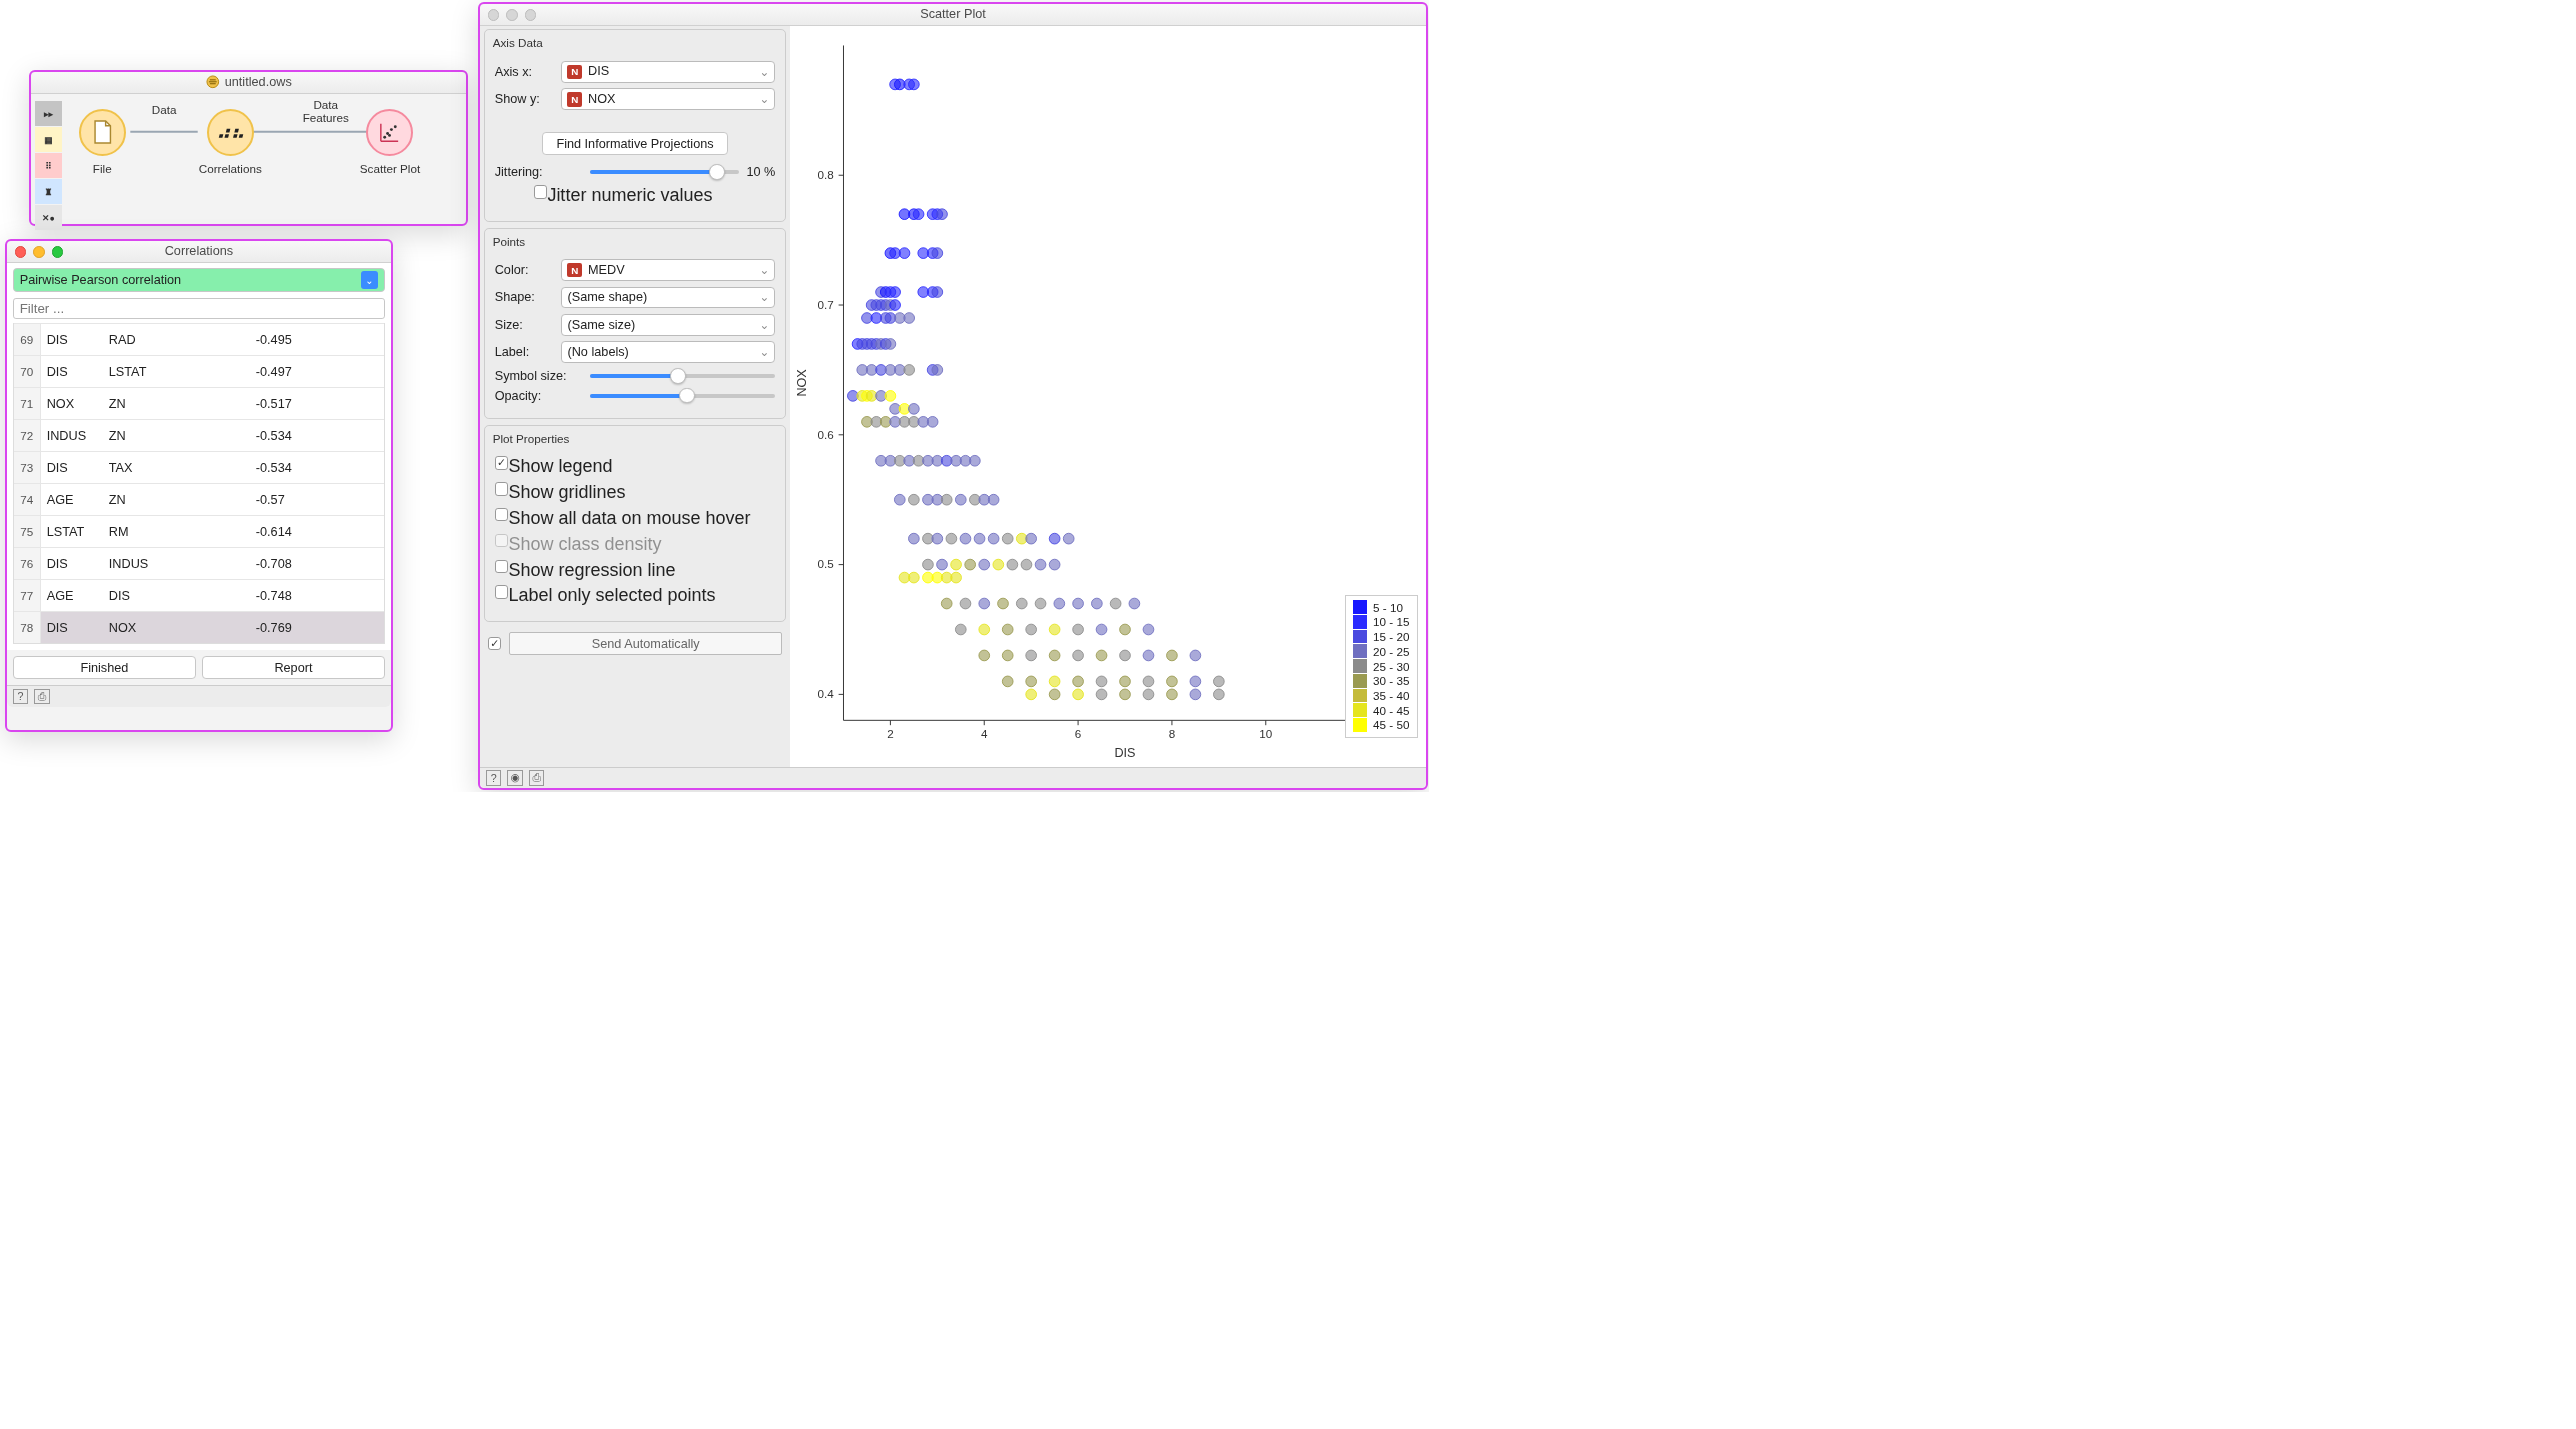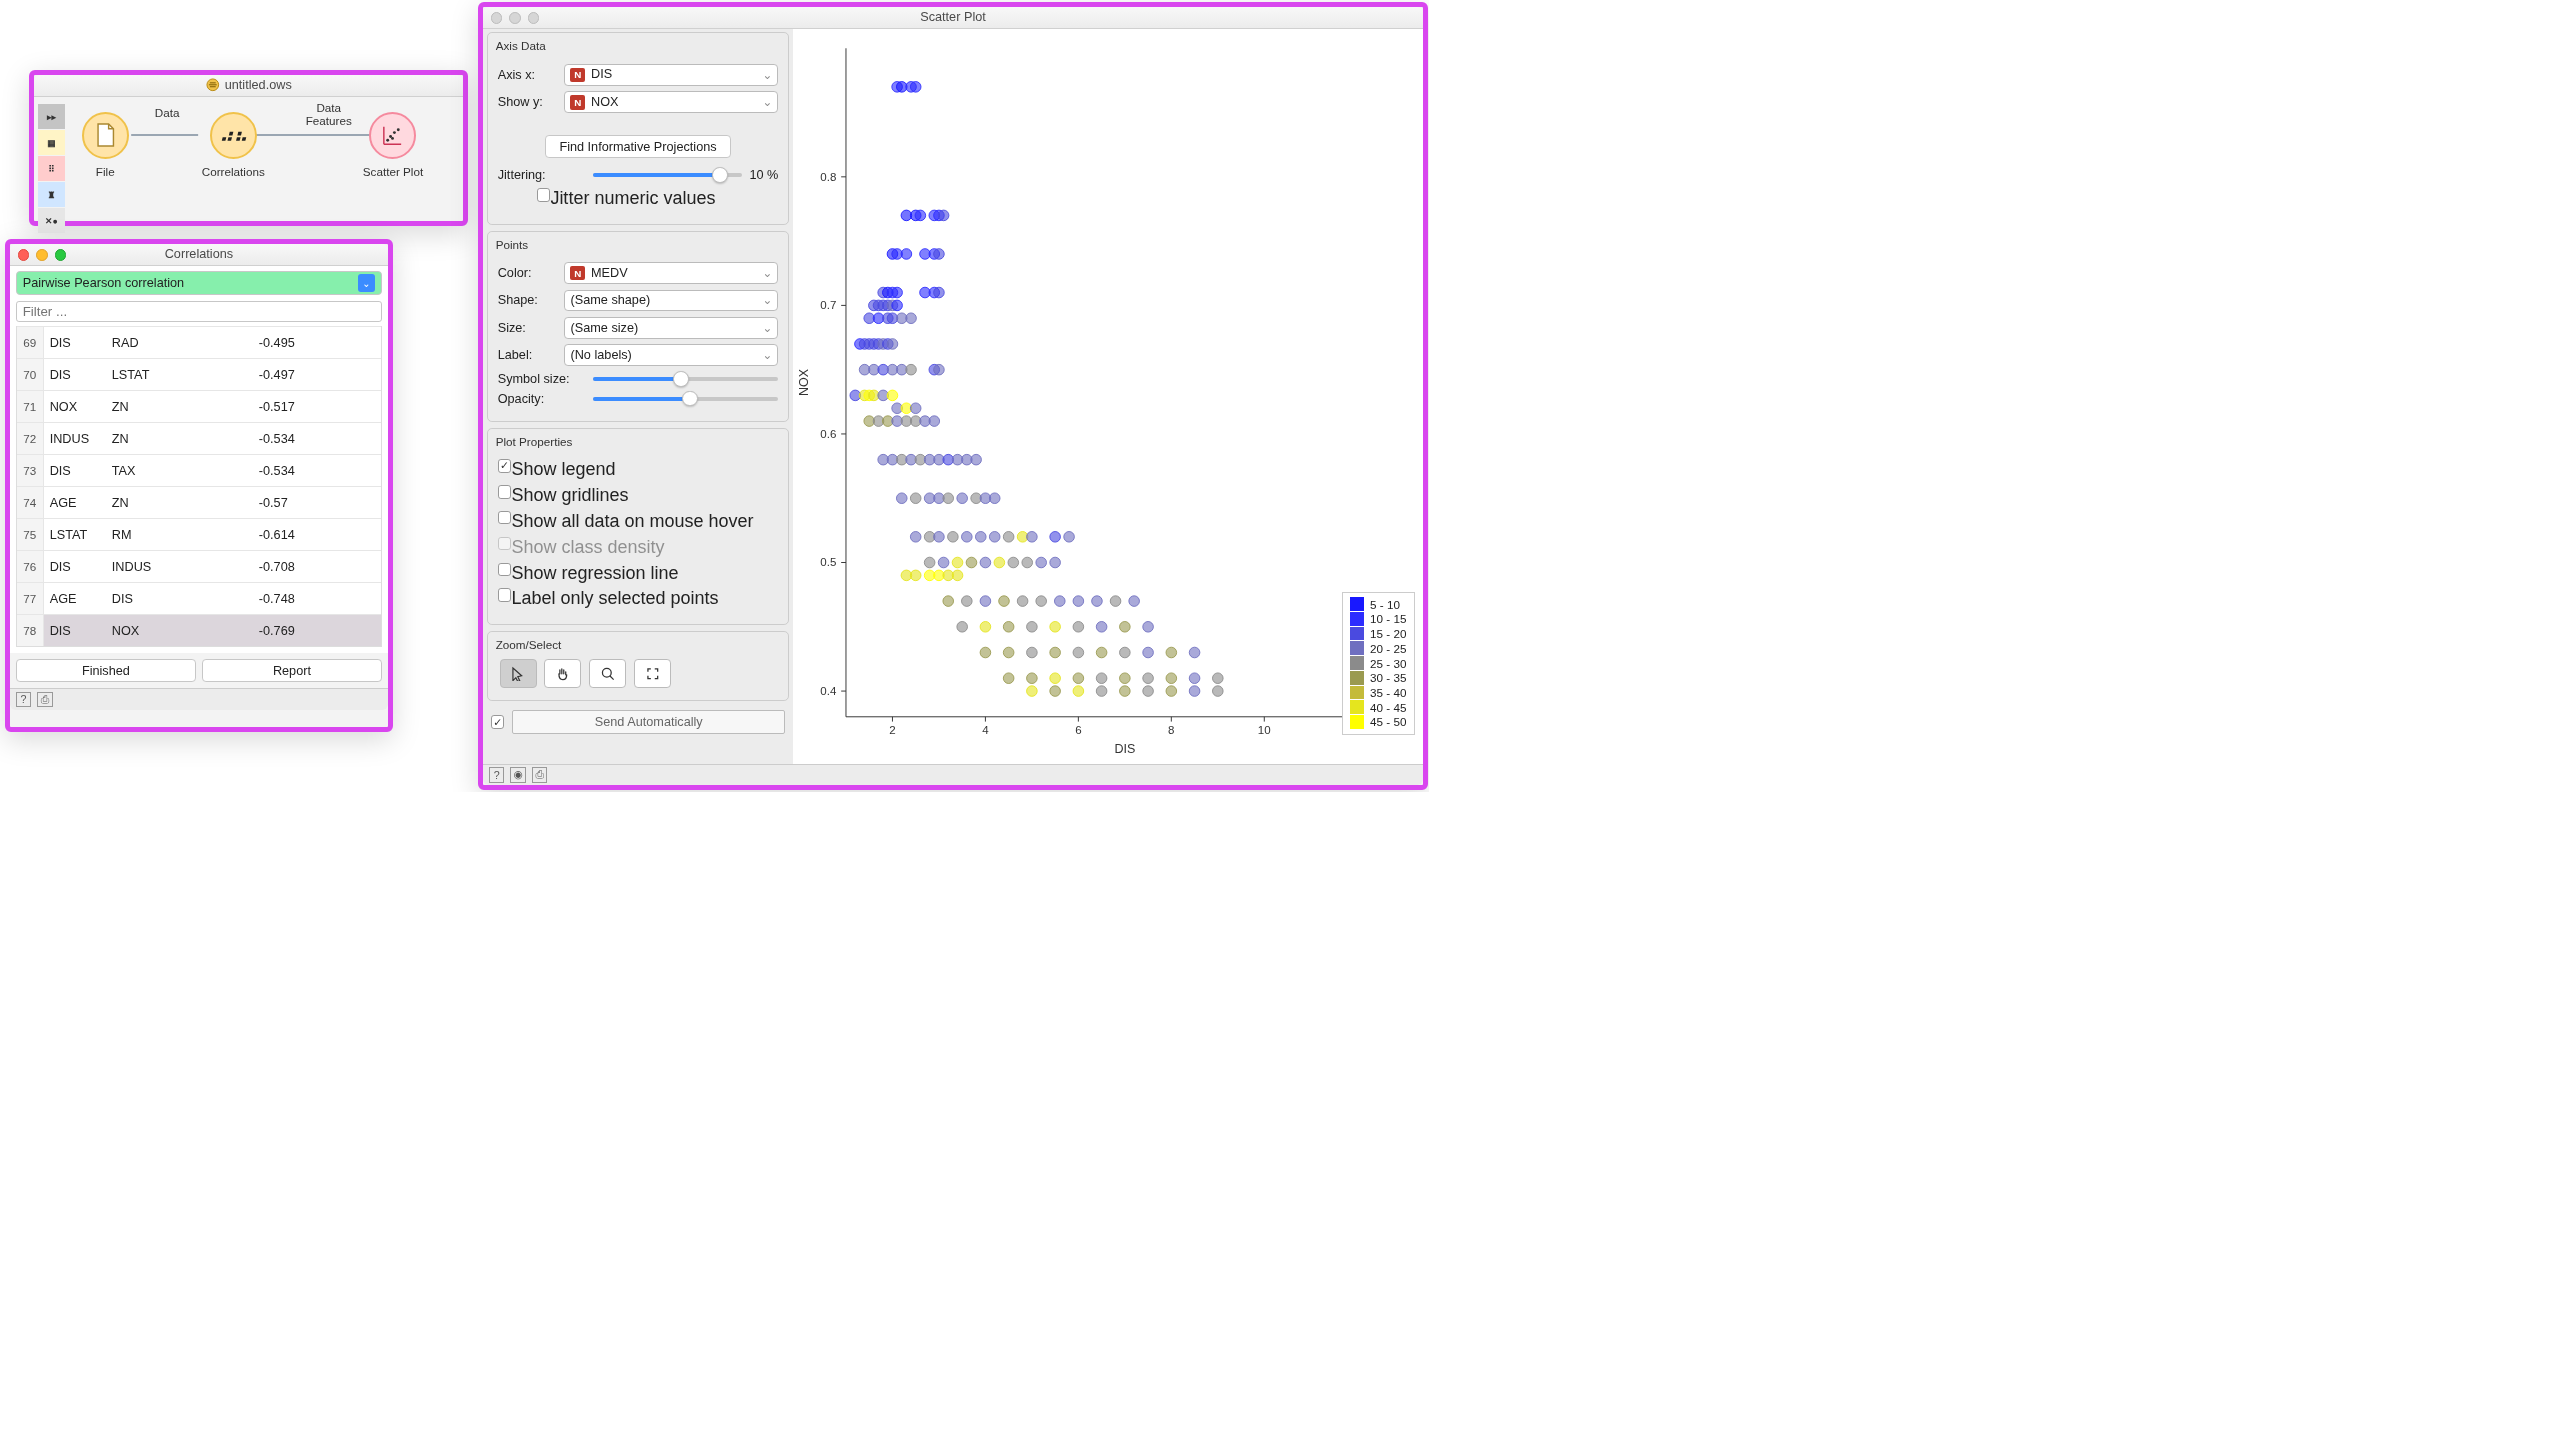--- a/index.html
+++ b/index.html
@@ -1,17 +1,17 @@
 <!DOCTYPE html>
 <html><head>
 <meta charset="utf-8">
 <style>
 *{box-sizing:border-box;margin:0;padding:0;font-family:-apple-system,BlinkMacSystemFont,"Helvetica Neue",sans-serif}
 body{background:#fff;width:1429px;height:792px;position:relative;font-size:12.7px;color:#222}
-.window{position:absolute;background:#f3f3f3;border:5px solid #d946ef;border-radius:5.9px;box-shadow:0 7.8px 29px rgba(0,0,0,0.15)}
+.window{position:absolute;background:#f3f3f3;border:2px solid #d946ef;border-radius:5.9px;box-shadow:0 7.8px 29px rgba(0,0,0,0.15)}
 .titlebar{height:21.5px;display:flex;align-items:center;justify-content:center;position:relative;border-bottom:1px solid #d0d0d0;background:linear-gradient(#f8f8f8,#ececec);border-radius:5.9px 5.9px 0 0}
 .titlebar .title{font-size:12.7px;color:#4a4a4a}
 .traffic{position:absolute;left:7.8px;top:4.9px;display:flex;gap:6.8px}
 .traffic span{width:11.7px;height:11.7px;border-radius:50%;display:inline-block}
 .tl-red{background:#ff5f57;border:1px solid #e1483f}
 .tl-yel{background:#ffbd2e;border:1px solid #e0a127}
 .tl-grn{background:#28c940;border:1px solid #1fa532}
 .tl-gray{background:#d6d6d6;border:1px solid #bcbcbc}
 
 
@@ -344,48 +344,20 @@
               <span class="chk"></span>
               <span>Show regression line</span>
             </div>
           <div class="checkbox-row">
               <span class="chk"></span>
               <span>Label only selected points</span>
             </div>
         </div>
       </div>
 
-      <div class="group">
-        <div class="group-title">Zoom/Select</div>
-        <div class="group-body">
-          <div class="zoom-tools">
-            <div class="tool active">
-                <svg width="15.6" height="15.6" viewBox="0 0 16 16">
-                  <path d="M3 2l9 8-4 1 2 4-2 1-2-4-3 3z" fill="none" stroke="#333" stroke-width="1.2"></path>
-                </svg>
-              </div>
-            <div class="tool">
-                <svg width="15.6" height="15.6" viewBox="0 0 16 16">
-                  <path d="M5 8V4m2 4V3m2 5V4m2 5V6m-7 2c0 4 1 6 4 6s4-2 4-5" fill="none" stroke="#333" stroke-width="1.3" stroke-linecap="round"></path>
-                </svg>
-              </div>
-            <div class="tool">
-                <svg width="15.6" height="15.6" viewBox="0 0 16 16">
-                  <circle cx="7" cy="7" r="4.5" fill="none" stroke="#333" stroke-width="1.3"></circle>
-                  <path d="M10 10l4 4" stroke="#333" stroke-width="1.3"></path>
-                </svg>
-              </div>
-            <div class="tool">
-                <svg width="15.6" height="15.6" viewBox="0 0 16 16">
-                  <path d="M3 6V3h3M13 6V3h-3M3 10v3h3M13 10v3h-3" fill="none" stroke="#333" stroke-width="1.3"></path>
-                </svg>
-              </div>
-          </div>
-        </div>
-      </div>
 
       <div class="send-row">
         <span class="chk on"></span>
         <div class="send-btn">Send Automatically</div>
       </div>
     </div>
 
     <div class="sp-right">
       <svg class="chart" id="chart-svg" viewBox="0 0 654 764" style="font-size:13px">
           <line x1="55" y1="20" x2="55" y2="714" stroke="#333"></line>

